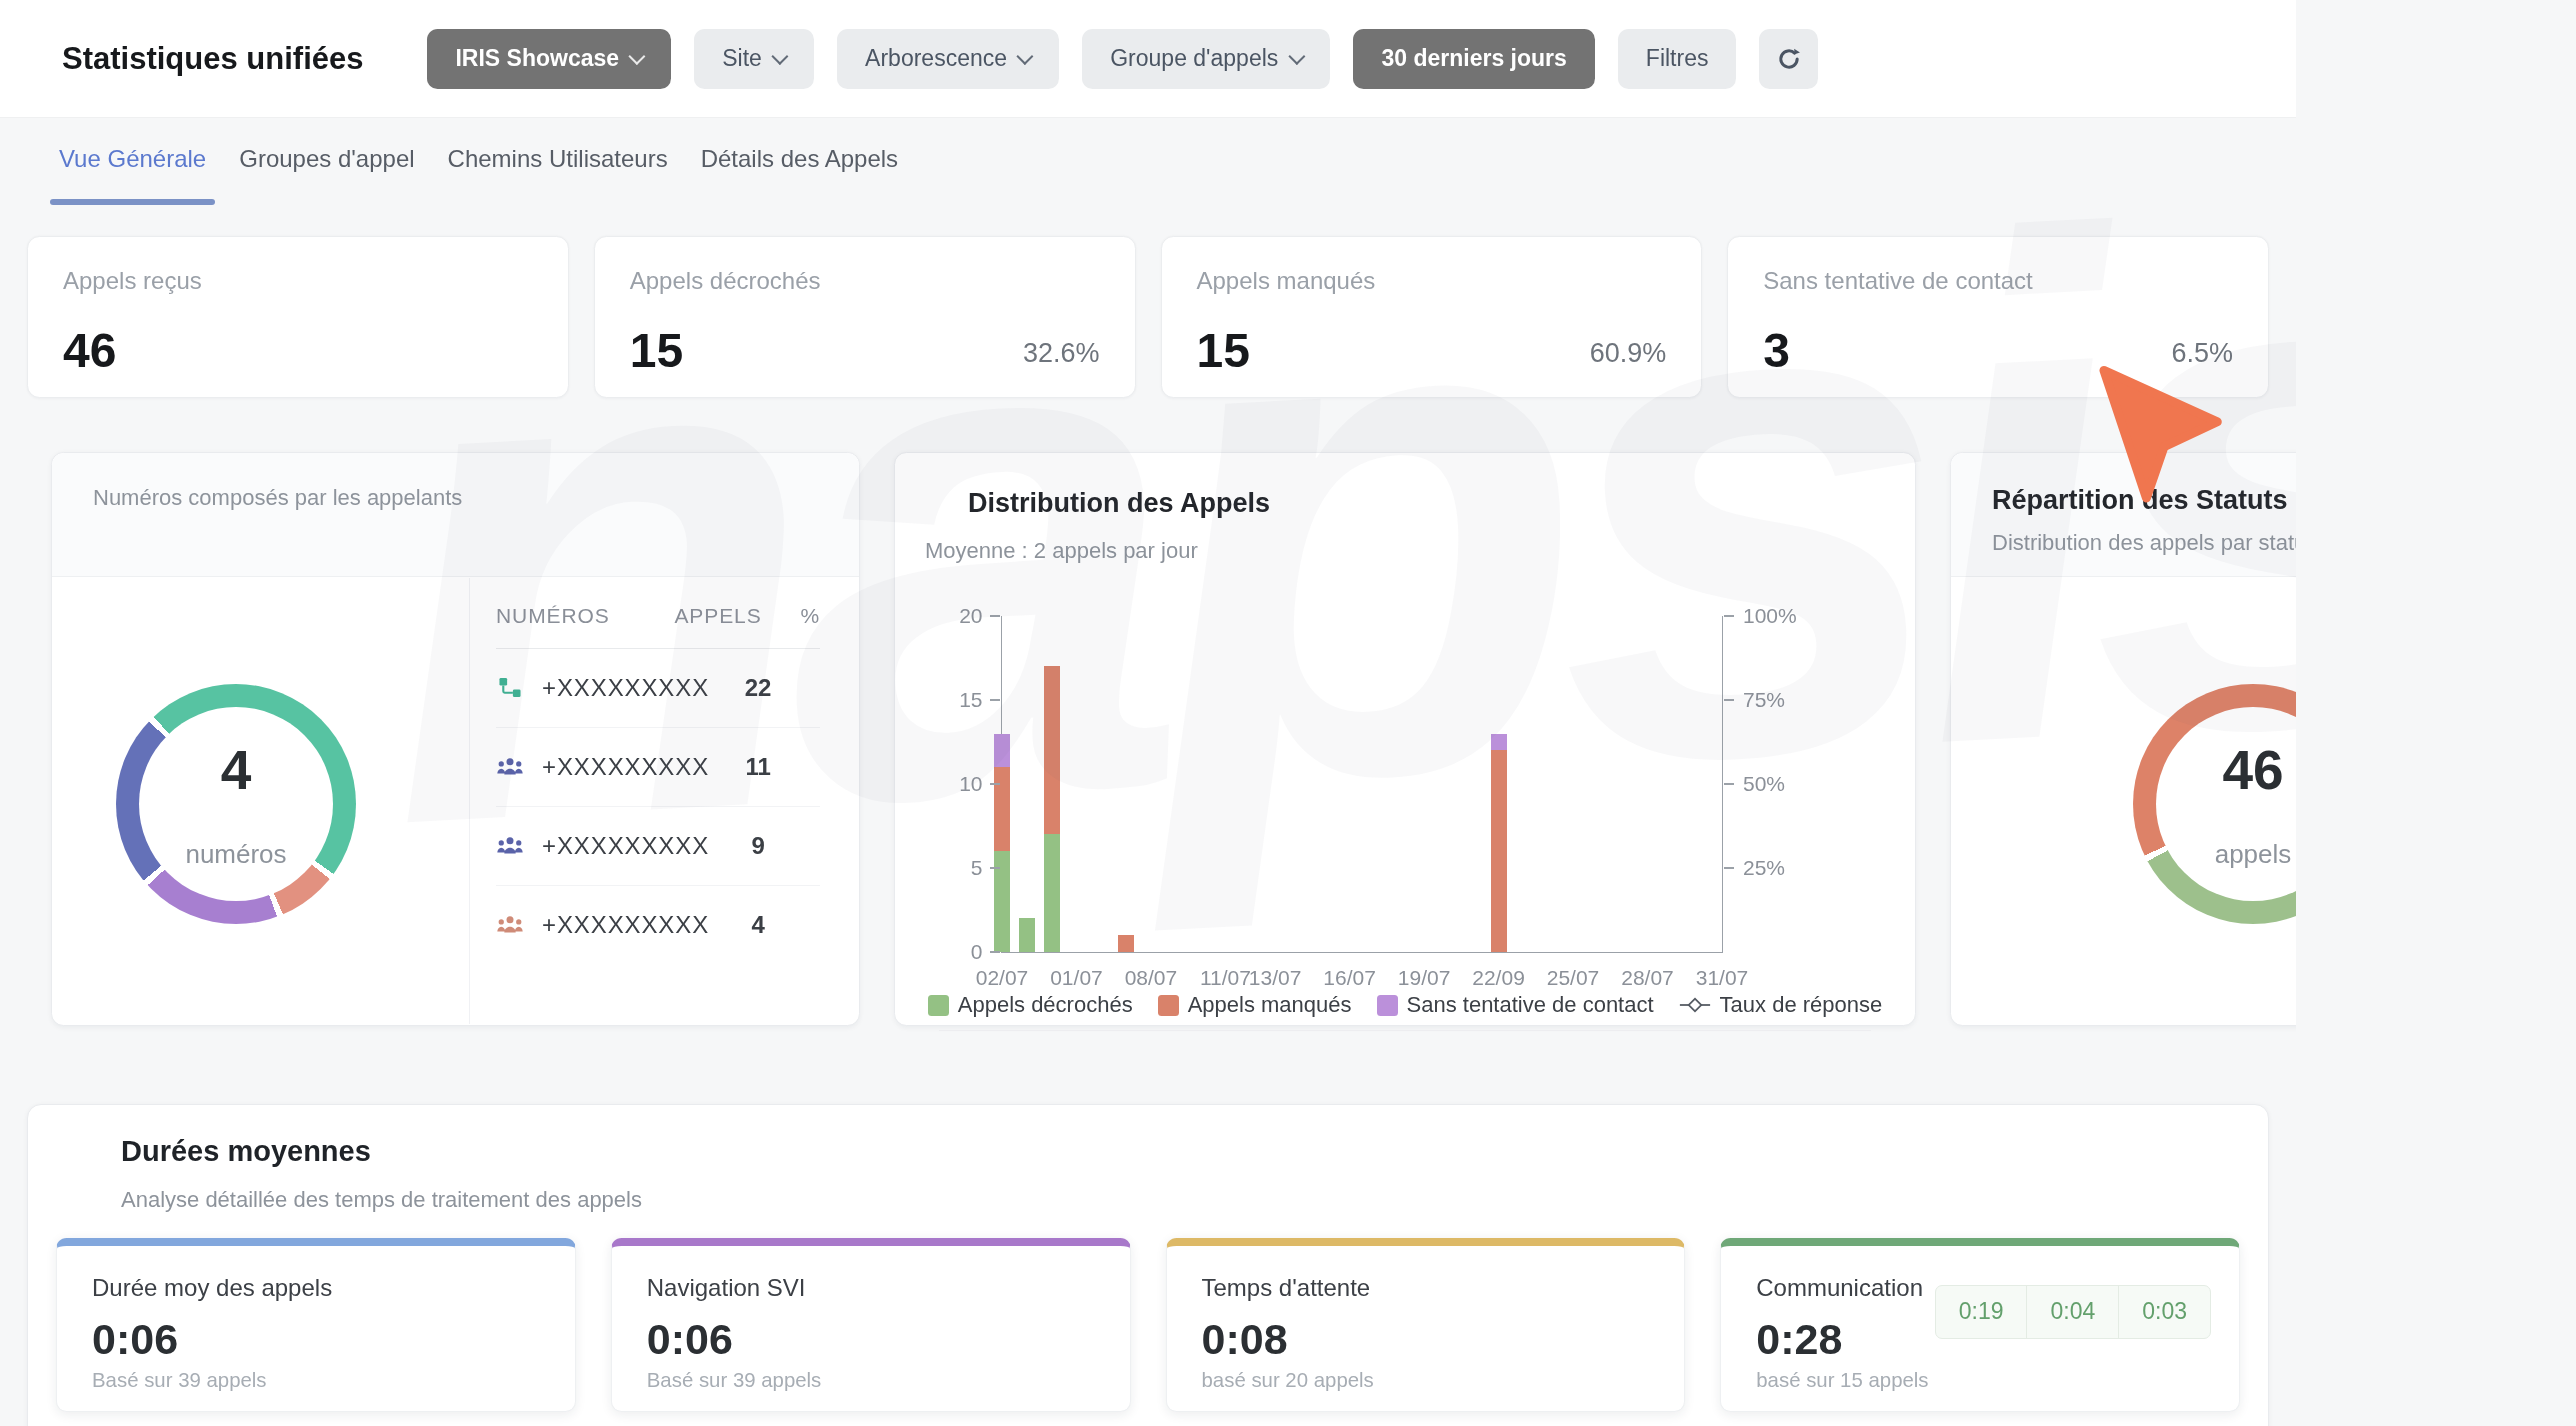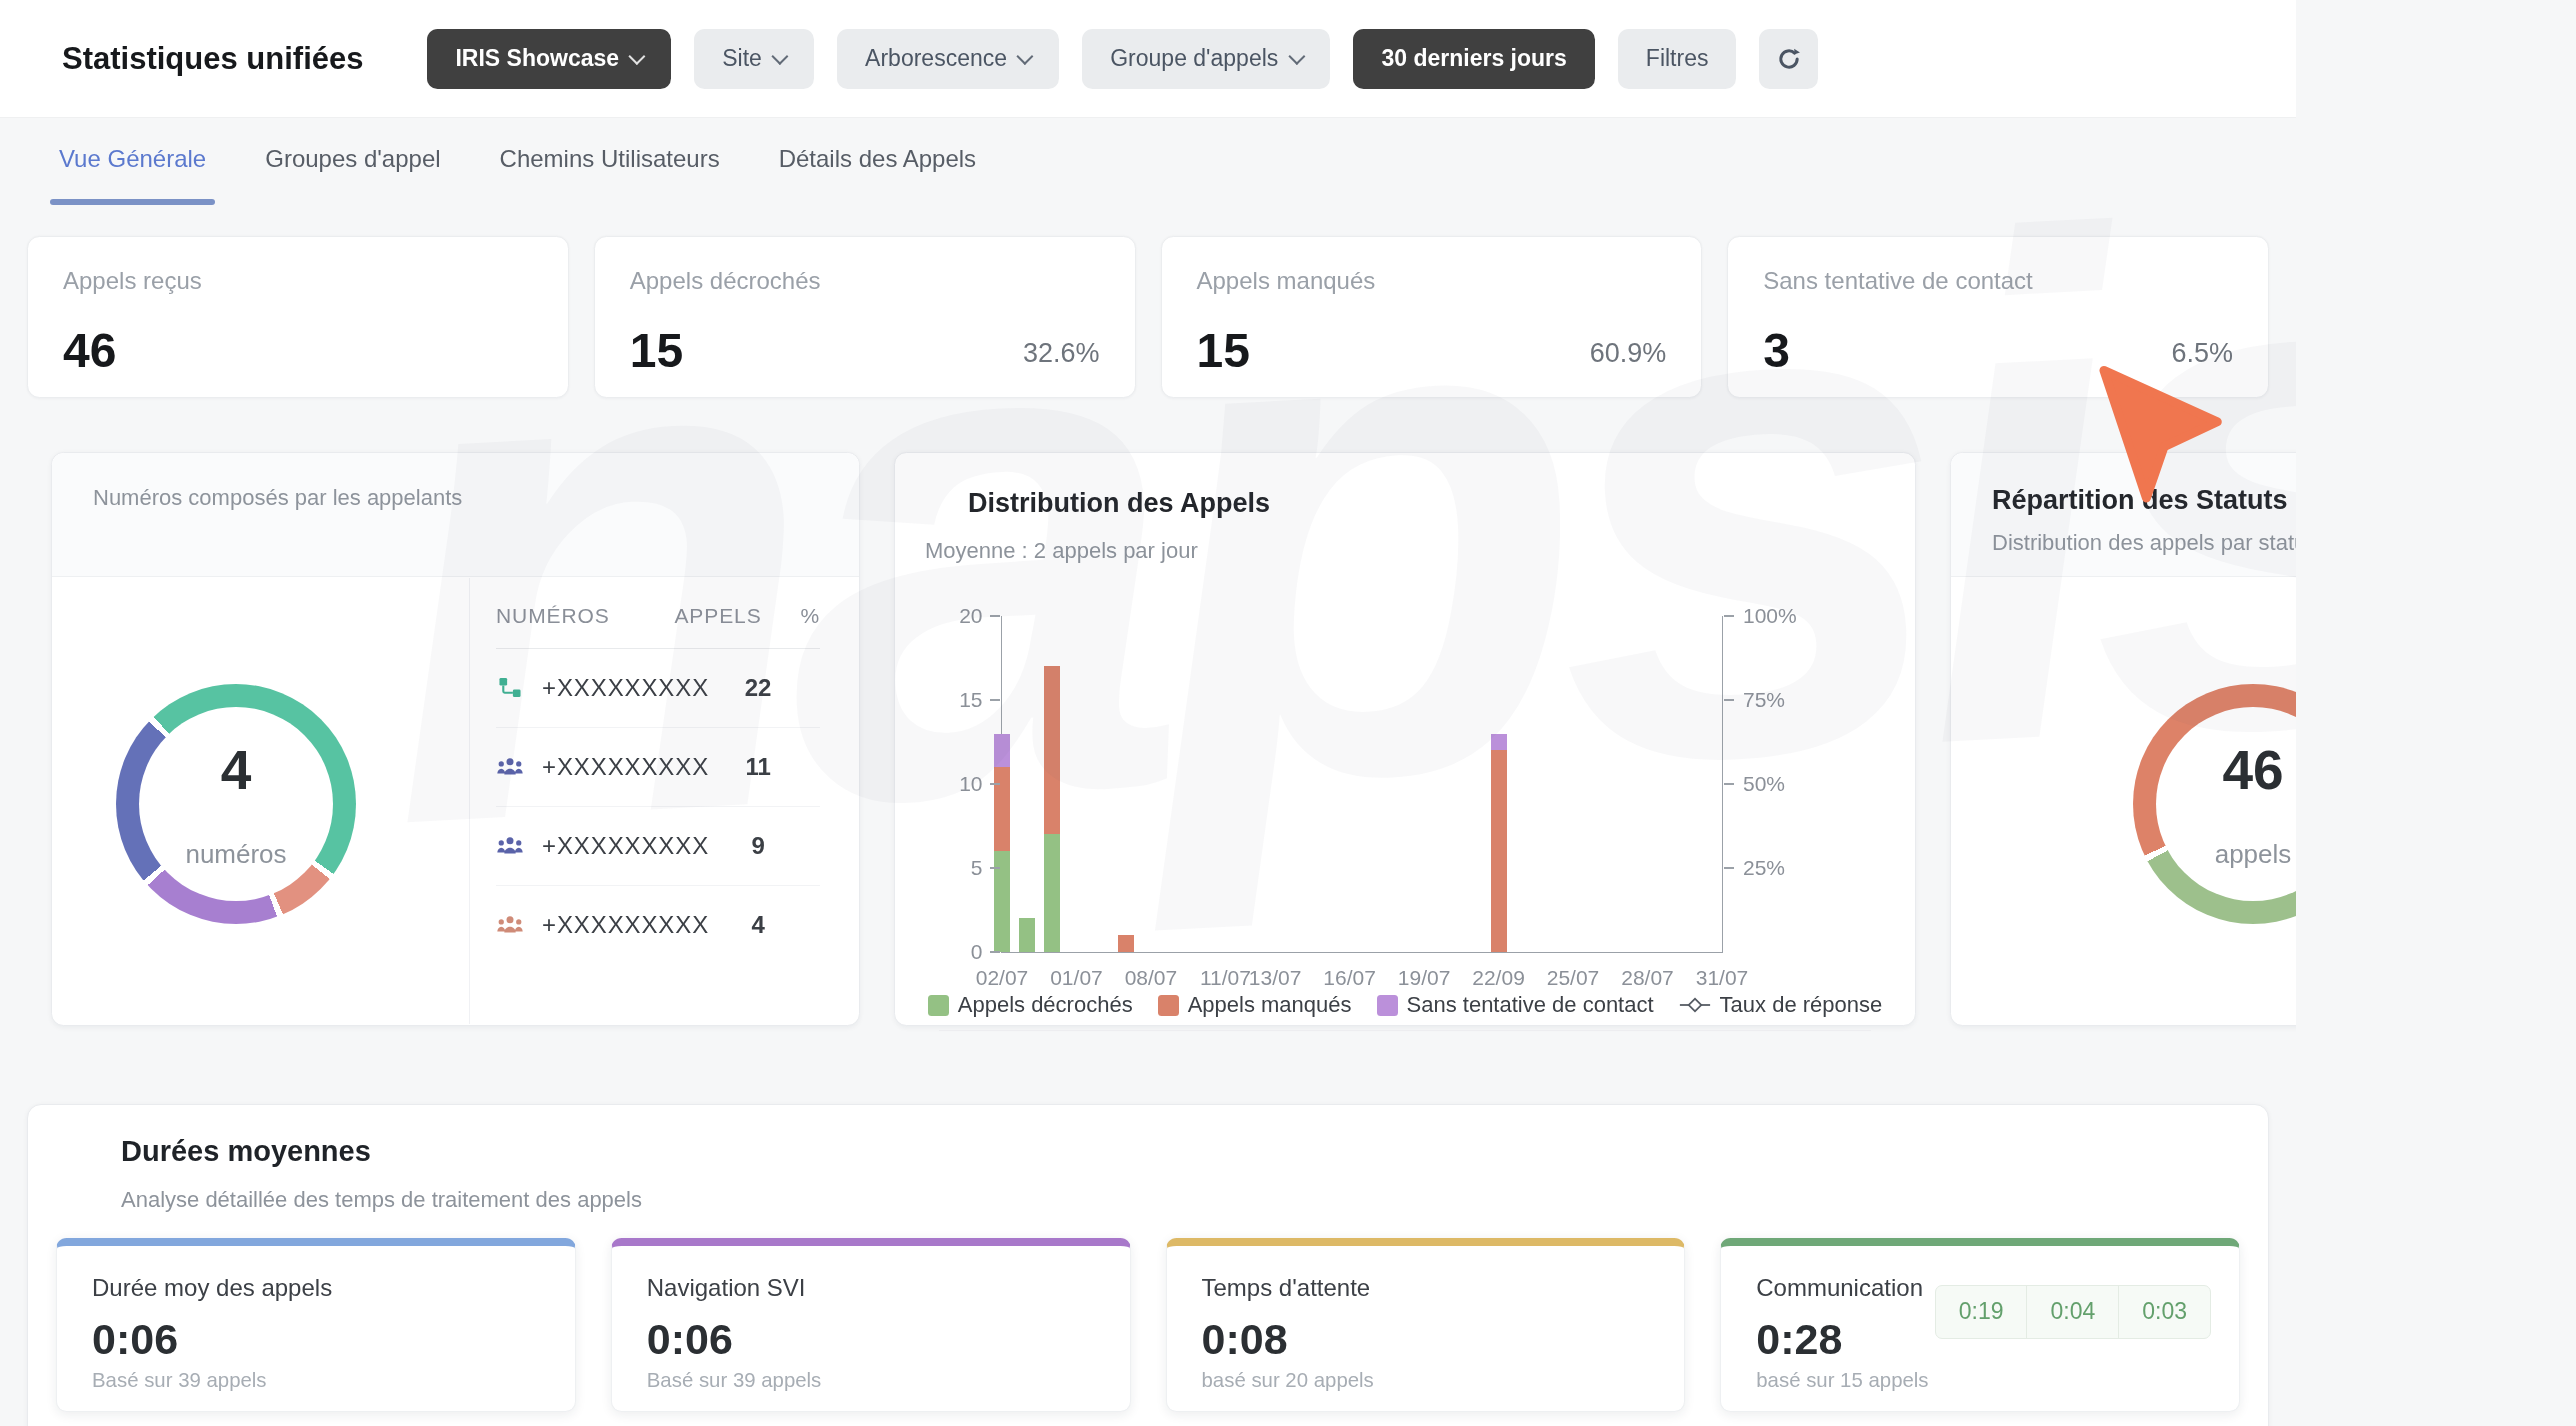--- a/index.html
+++ b/index.html
@@ -4,29 +4,29 @@
 <style>
   html,body{margin:0;padding:0;}
   body{width:2576px;height:1426px;background:#f6f7f8;font-family:"Liberation Sans",sans-serif;color:#22262b;}
   .page{position:relative;width:2296px;height:1426px;overflow:hidden;background:#f6f7f8;}
 
   
   .hdr{position:absolute;top:0;left:0;right:0;height:117px;background:#ffffff;display:flex;align-items:center;box-shadow:0 0.9px 0 rgba(0,0,0,.03);z-index:2;}
   .hdr-title{font-size:31px;font-weight:700;color:#17191c;margin-left:62px;white-space:nowrap;}
   .hdr-buttons{display:flex;gap:23px;margin-left:64px;align-items:center;}
   .btn{height:60px;border-radius:10.6px;padding:0 28px;font-size:23px;display:inline-flex;align-items:center;gap:12.4px;border:none;white-space:nowrap;cursor:pointer;font-family:inherit;}
-  .btn-blue{background:#404040;color:#ffffff;font-weight:600;align-items:center;}
+  .btn-blue{background:#737373;color:#ffffff;font-weight:600;align-items:center;}
   .btn-gray{background:#eaecee;color:#4b5563;}
   .btn-green{background:#4db285;color:#ffffff;font-weight:600;}
   .btn-icon{width:59px;padding:0;justify-content:center;}
   .chev{width:9.8px;height:9.8px;border-right:2.7px solid currentColor;border-bottom:2.7px solid currentColor;transform:rotate(45deg) translate(-1.8px,-1.8px);display:inline-block;opacity:.85;}
   .btn-export{position:absolute;right:46px;top:28px;}
 
   
-  .tabs{position:absolute;top:145px;left:59px;display:flex;gap:59px;z-index:2;}
+  .tabs{position:absolute;top:145px;left:59px;display:flex;gap:33px;z-index:2;}
   .tab{font-size:24px;color:#575d66;padding-bottom:32px;position:relative;cursor:pointer;white-space:nowrap;}
   .tab.active{color:#5b79ce;}
   .tab.active::after{content:"";position:absolute;left:-9px;right:-9px;bottom:0;height:6.2px;background:#7b92c6;border-radius:3.5px;}
 
   
   .kpis{position:absolute;top:236px;left:27px;right:27px;display:grid;grid-template-columns:repeat(4,1fr);gap:25px;z-index:2;}
   .kpi{position:relative;height:160px;background:#ffffff;border:0.9px solid #ebedef;border-radius:12.4px;box-shadow:0 0.9px 2.7px rgba(16,24,40,.04);}
   .kpi-label{position:absolute;top:30px;left:35px;font-size:24px;color:#9aa0a8;}
   .kpi-value{position:absolute;bottom:19.5px;left:35px;font-size:48px;font-weight:700;color:#17191c;}
   .kpi-pct{position:absolute;bottom:28px;right:35px;font-size:27px;color:#6e747c;}

